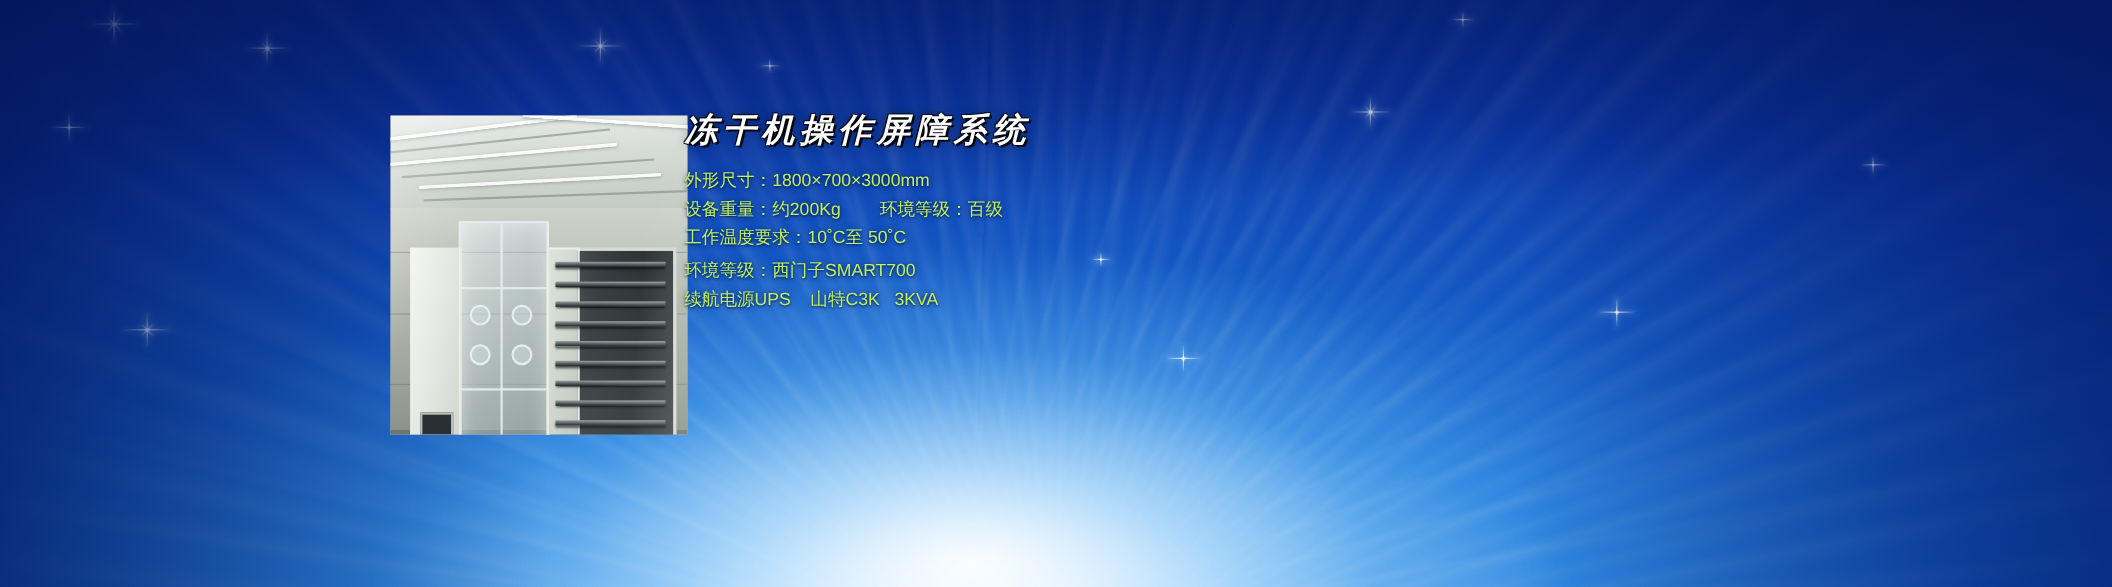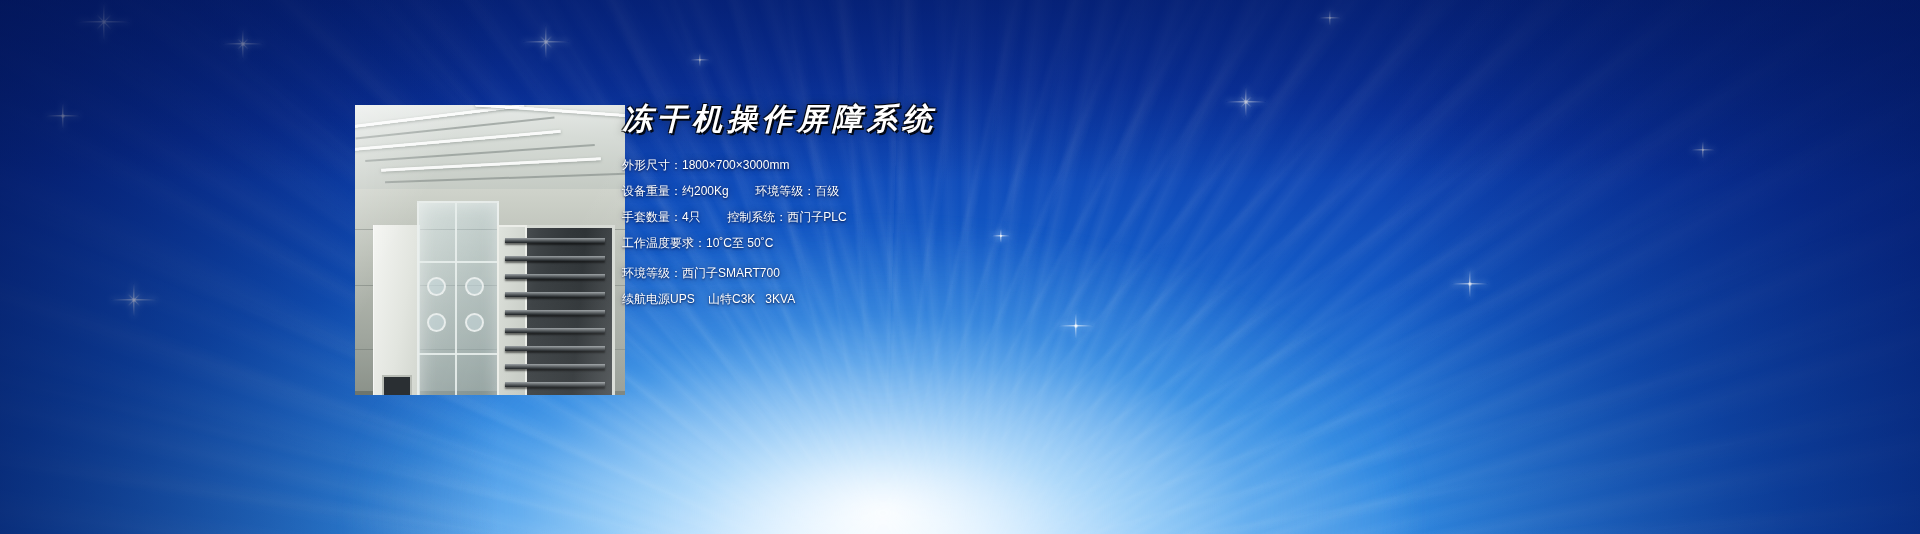--- a/index.html
+++ b/index.html
@@ -146,21 +146,21 @@
     text-shadow:
       2px 2px 0 rgba(0,0,0,.85),
       -1px -1px 0 rgba(0,0,0,.7),
       1px -1px 0 rgba(0,0,0,.7),
       -1px 1px 0 rgba(0,0,0,.7),
       0 0 10px rgba(0,0,0,.5);
     margin:0 0 18px 0;white-space:nowrap;
   }
   .specs{margin:0;padding:0;list-style:none;}
   .specs li{
-    color:#ffffff;font-size:12px;line-height:26px;white-space:pre;
+    color:#bef264;font-size:16px;line-height:26px;white-space:pre;
     text-shadow:0 1px 2px rgba(0,20,70,.85), 0 0 6px rgba(0,16,60,.5);
   }
   .specs li.gap{margin-top:4px;}
 </style>
 </head>
 <body>
 
 <div class="banner">
 
   <div class="bg-base"></div>
@@ -290,20 +290,19 @@
 
       <div class="sheen"></div>
     </div>
   </div>
 
   <div class="content">
     <h1 class="title">冻干机操作屏障系统</h1>
     <ul class="specs">
       <li>外形尺寸：1800×700×3000mm</li>
       <li>设备重量：约200Kg        环境等级：百级</li>
-      <li>手套数量：4只        控制系统：西门子PLC</li>
       <li>工作温度要求：10˚C至 50˚C</li>
       <li class="gap">环境等级：西门子SMART700</li>
       <li>续航电源UPS    山特C3K   3KVA</li>
     </ul>
   </div>
 
 </div>
 
 </body></html>

